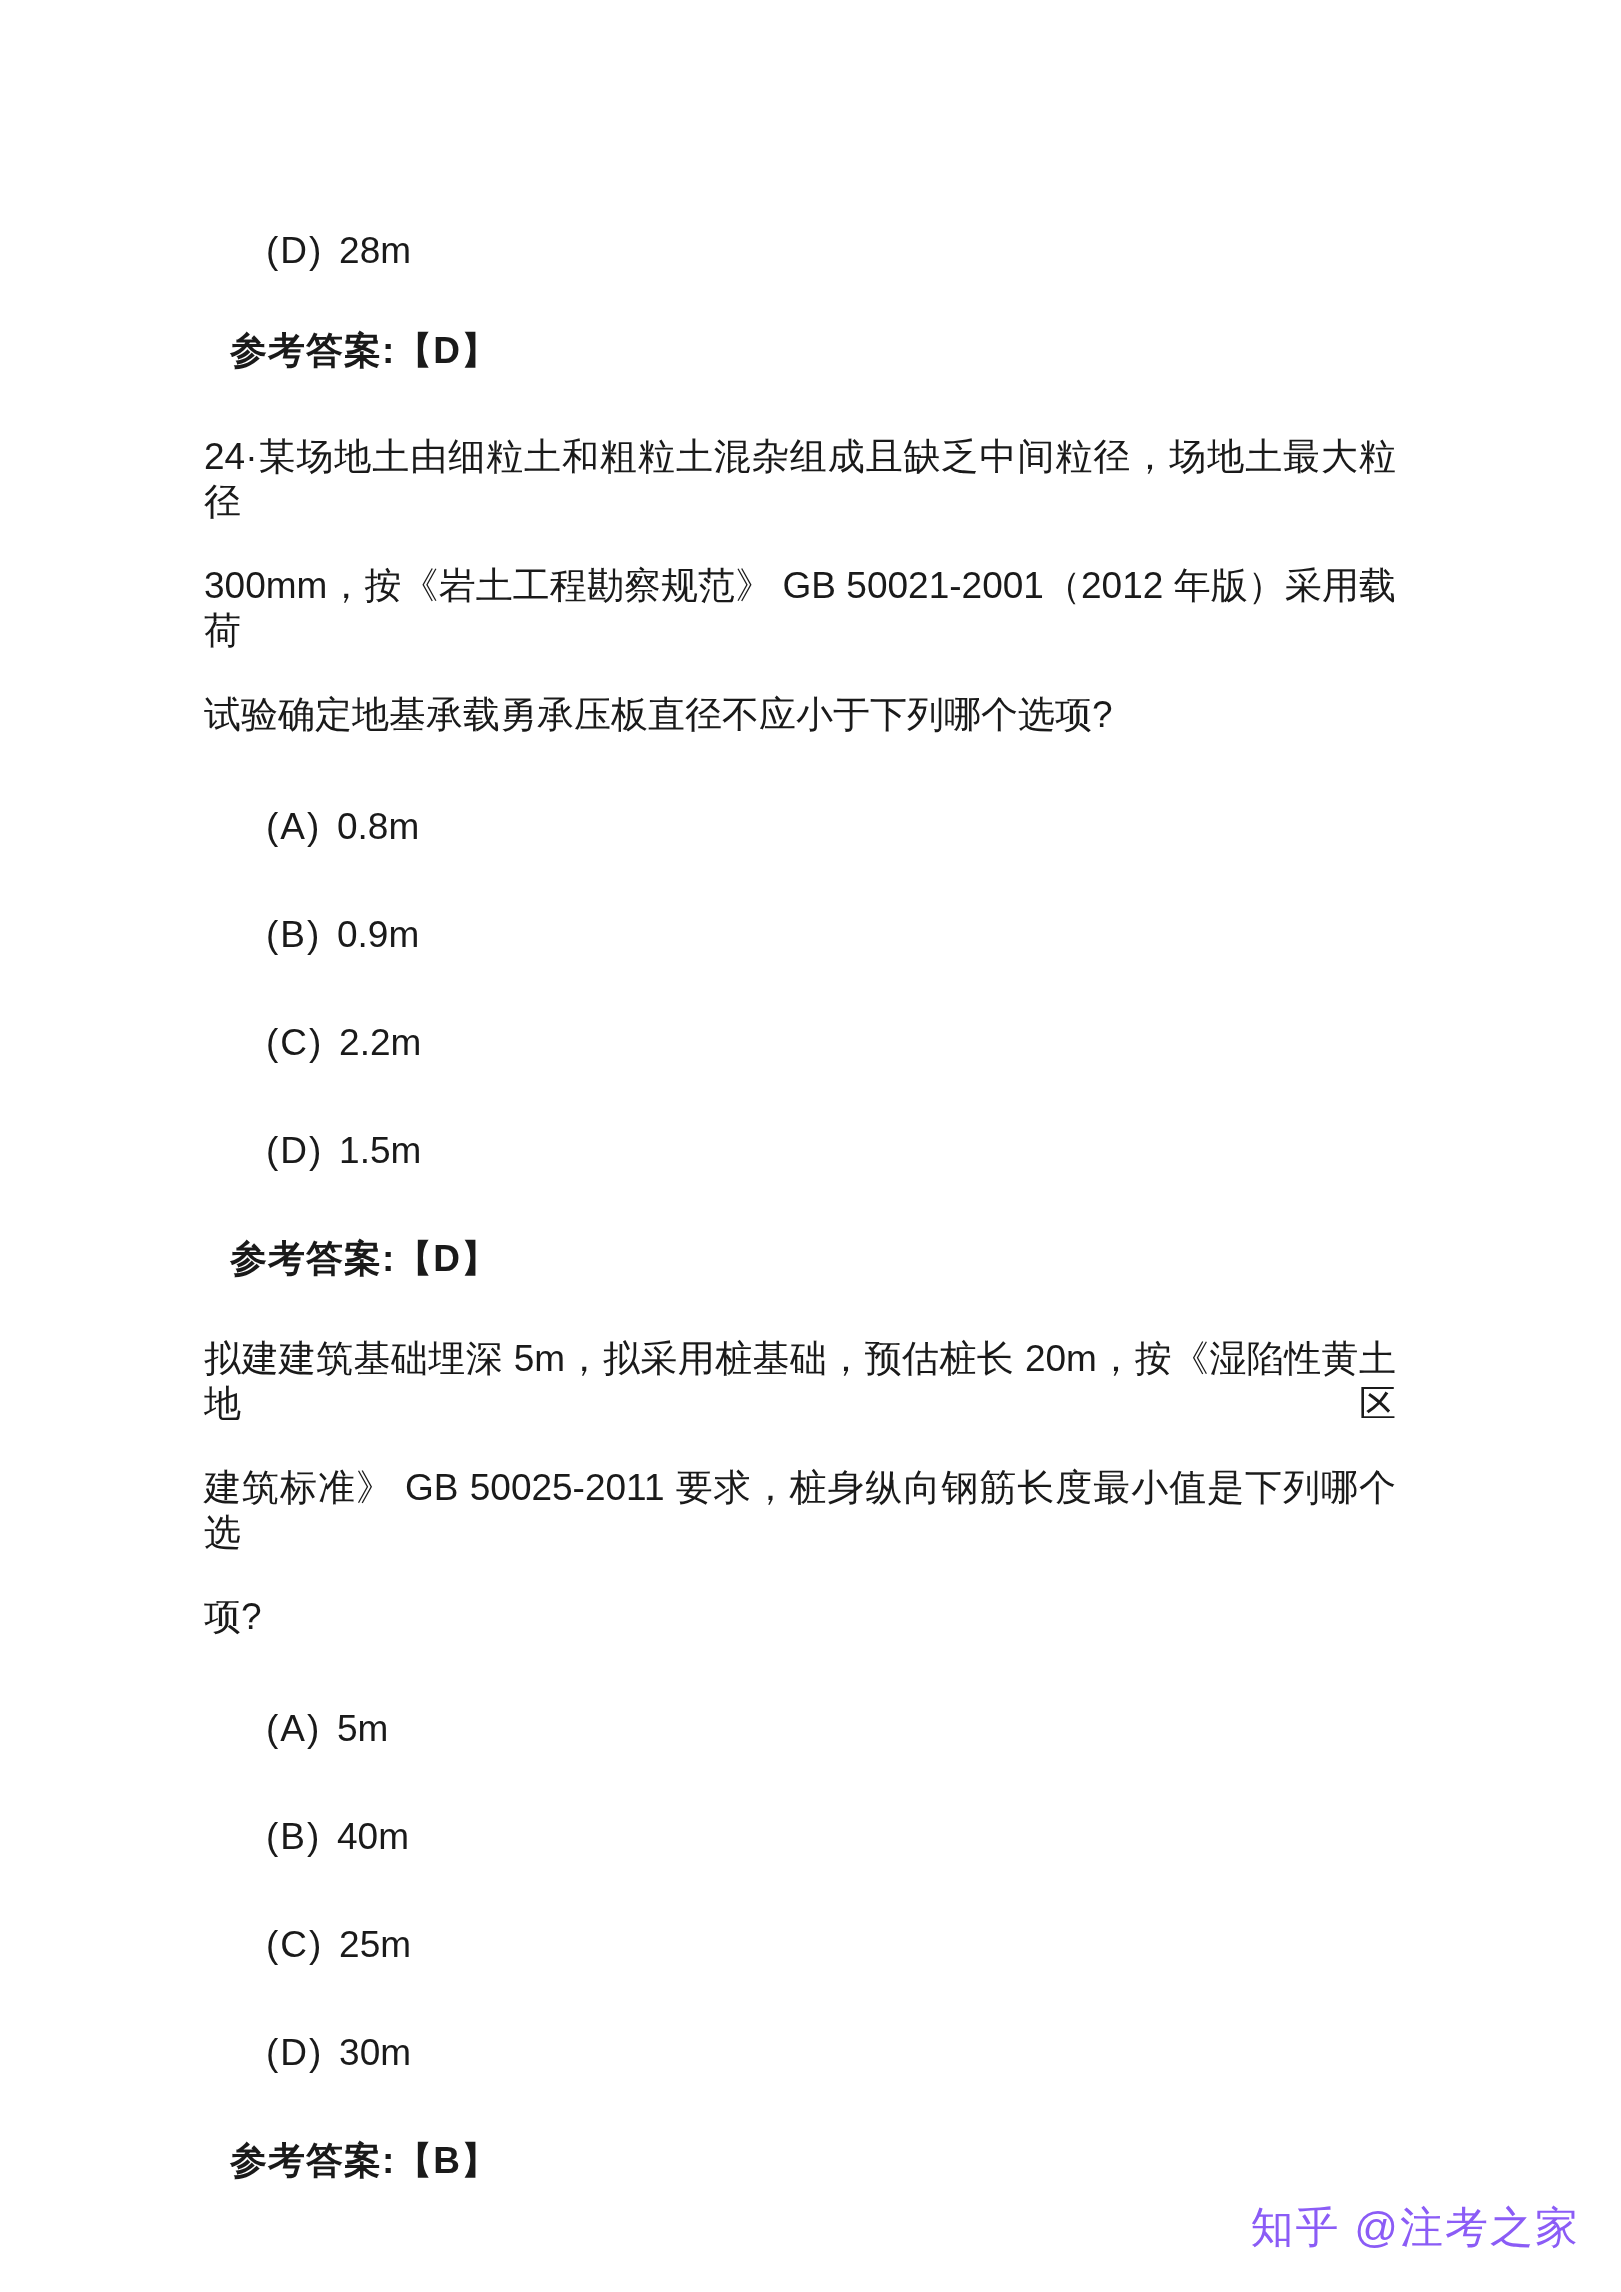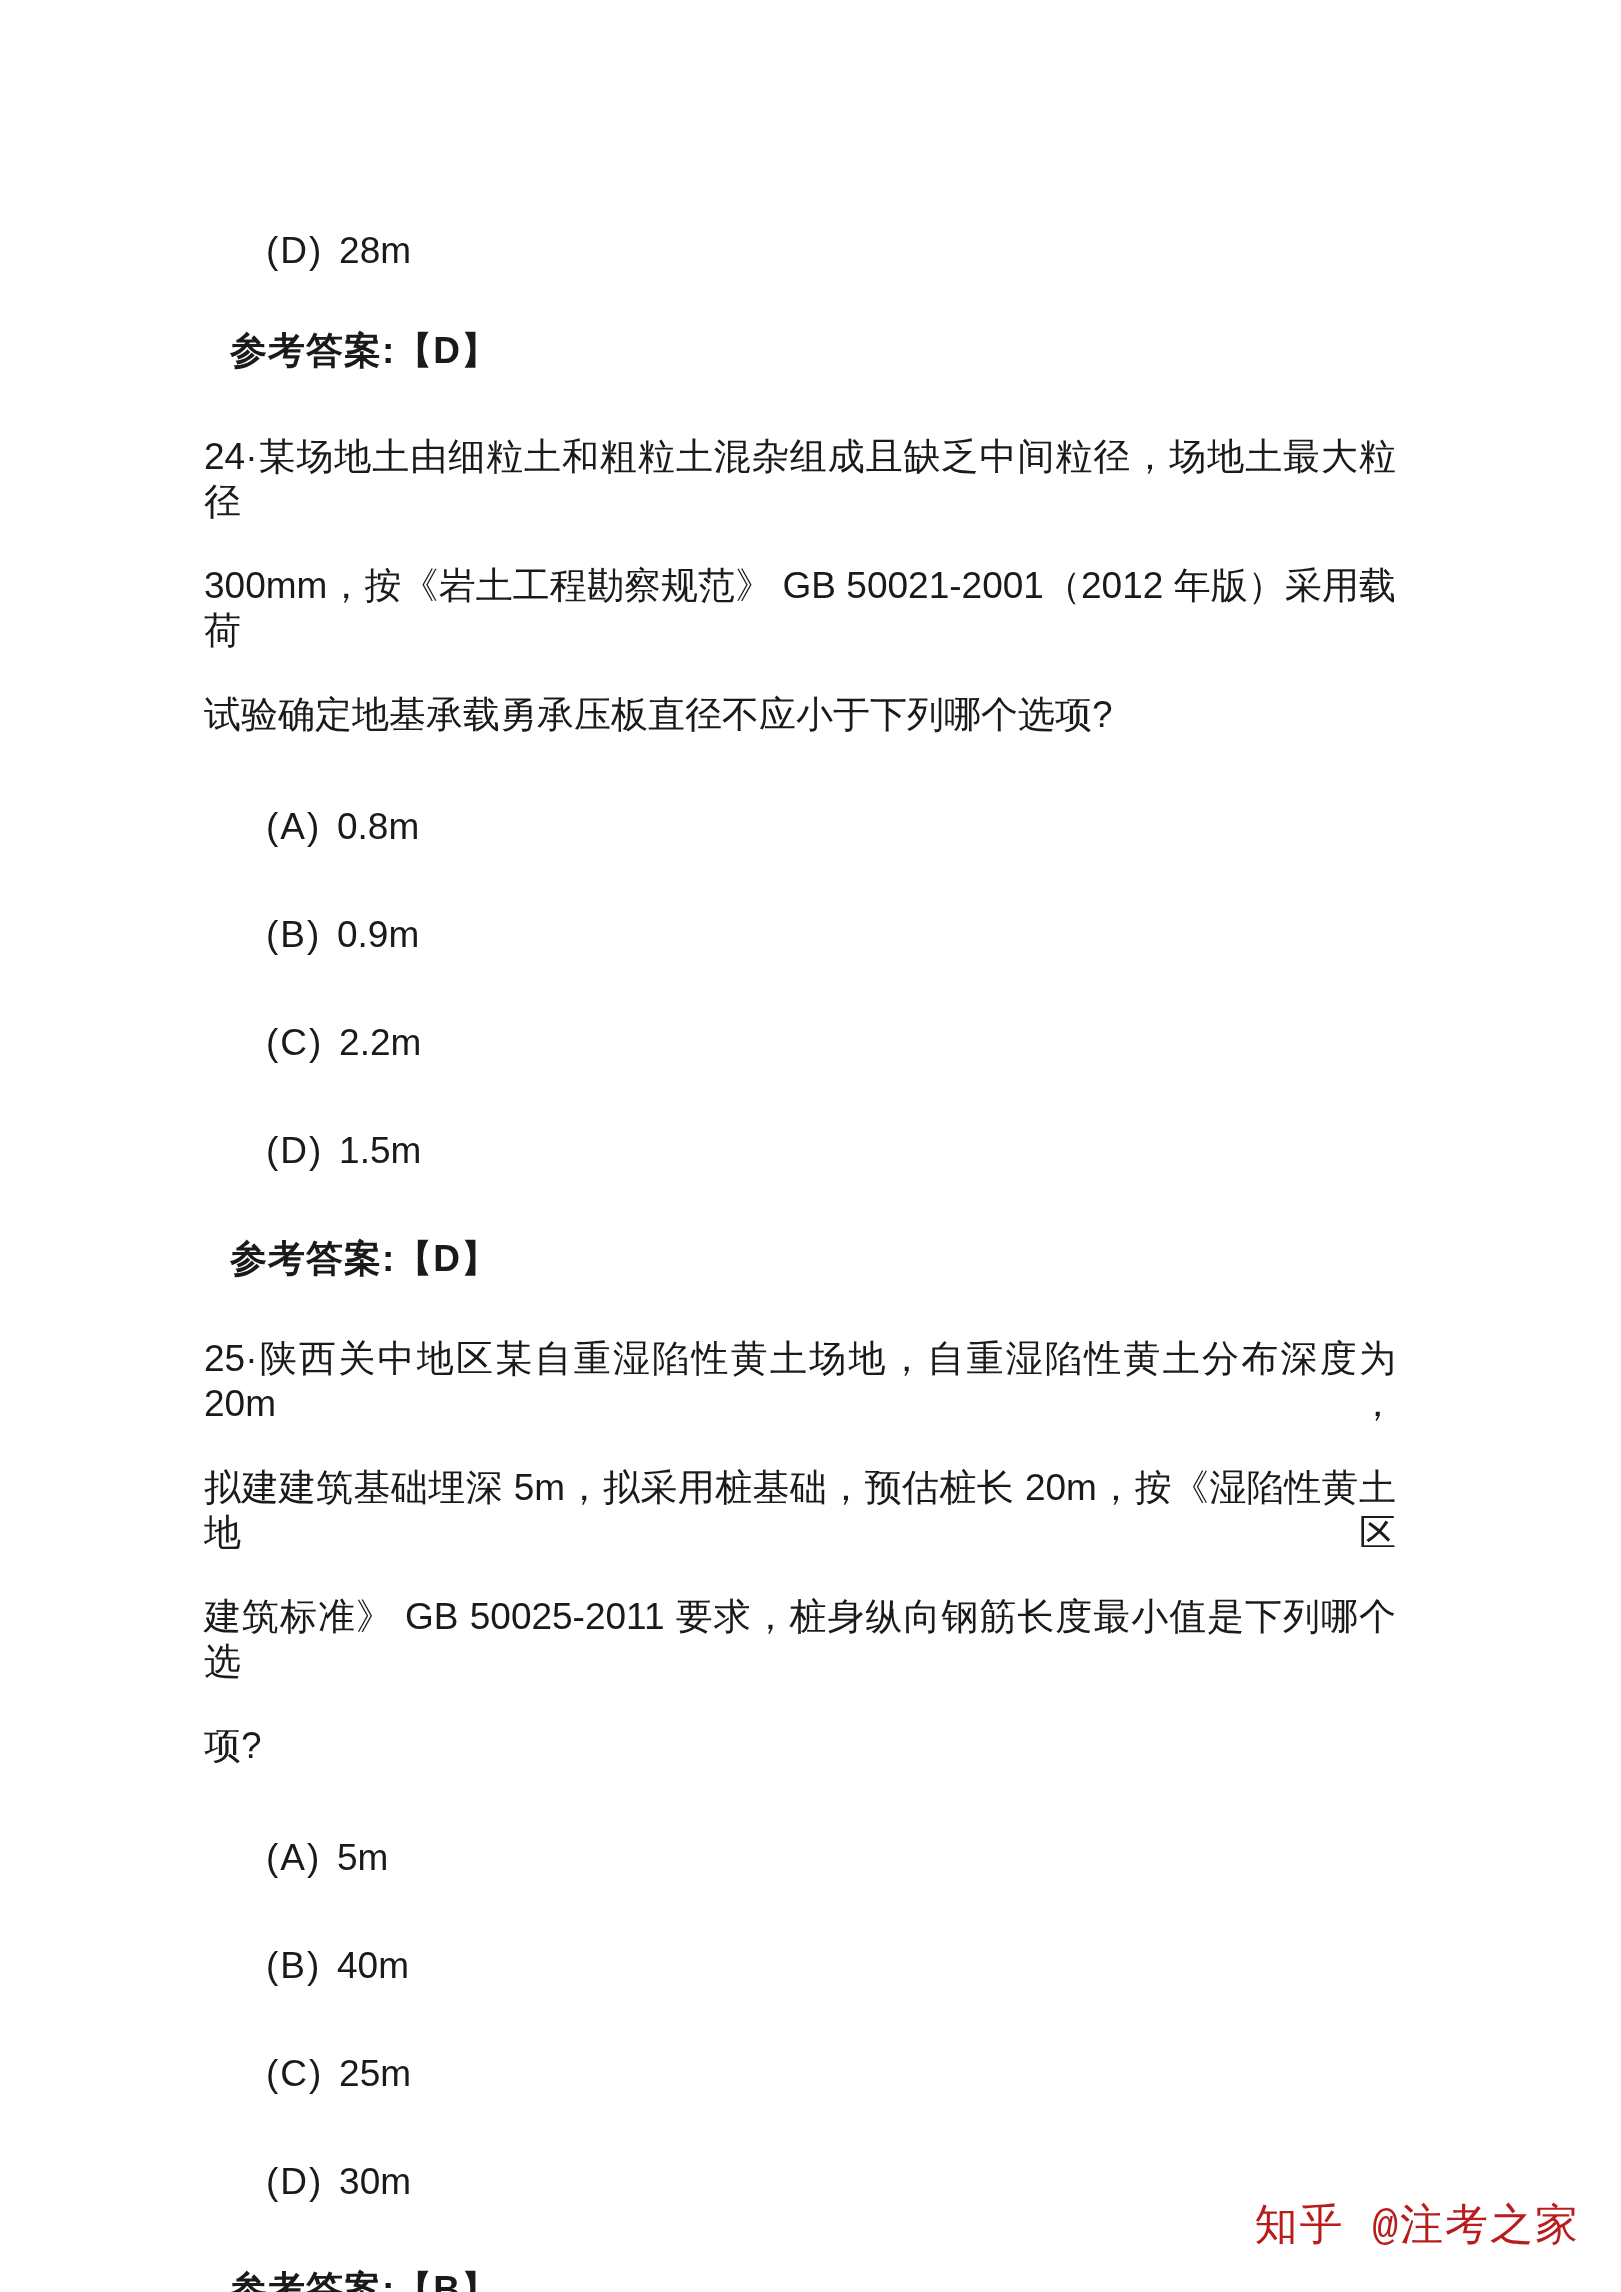--- a/index.html
+++ b/index.html
@@ -98,21 +98,20 @@
     <span class="option-value">2.2m</span>
   </div>
   <div class="option-row">
     <span class="option-label">(D)</span>
     <span class="option-value">1.5m</span>
   </div>
 
   <div class="answer-line tight">参考答案:【D】</div>
 
   <div class="q-para">
-    <div class="q-line justify">25·陕西关中地区某自重湿陷性黄土场地，自重湿陷性黄土分布深度为 20m，</div>
     <div class="q-line justify">拟建建筑基础埋深 5m，拟采用桩基础，预估桩长 20m，按《湿陷性黄土地区</div>
     <div class="q-line justify">建筑标准》 GB 50025-2011 要求，桩身纵向钢筋长度最小值是下列哪个选</div>
     <div class="q-line">项?</div>
   </div>
 
   <div class="option-row">
     <span class="option-label">(A)</span>
     <span class="option-value">5m</span>
   </div>
   <div class="option-row">
@@ -123,16 +122,16 @@
     <span class="option-label">(C)</span>
     <span class="option-value">25m</span>
   </div>
   <div class="option-row">
     <span class="option-label">(D)</span>
     <span class="option-value">30m</span>
   </div>
 
   <div class="answer-line tight">参考答案:【B】</div>
 
-  <div class="watermark" style="color: #b91c1c; font-family: Liberation Mono, monospace;">知乎 @注考之家</div>
+  <div class="watermark" style="color: #8b5cf6;">知乎 @注考之家</div>
 
 </div>
 
 
 </body></html>

